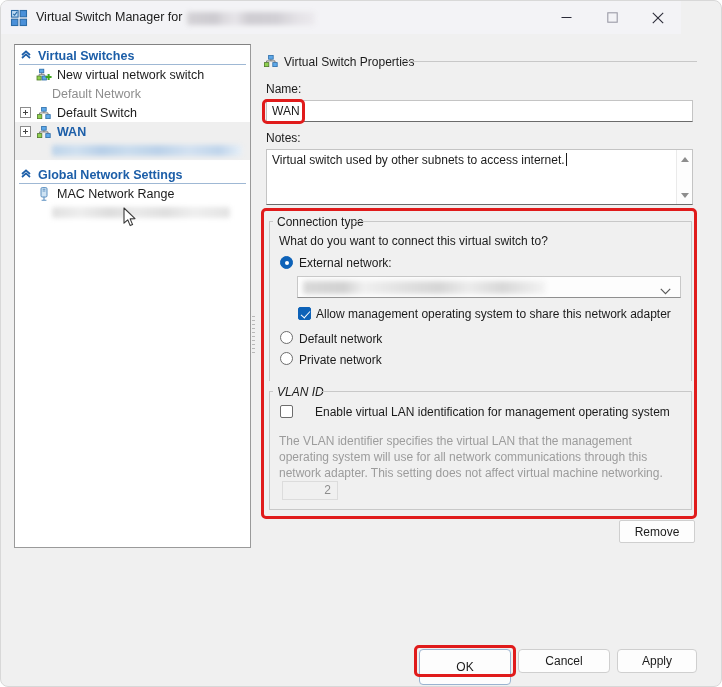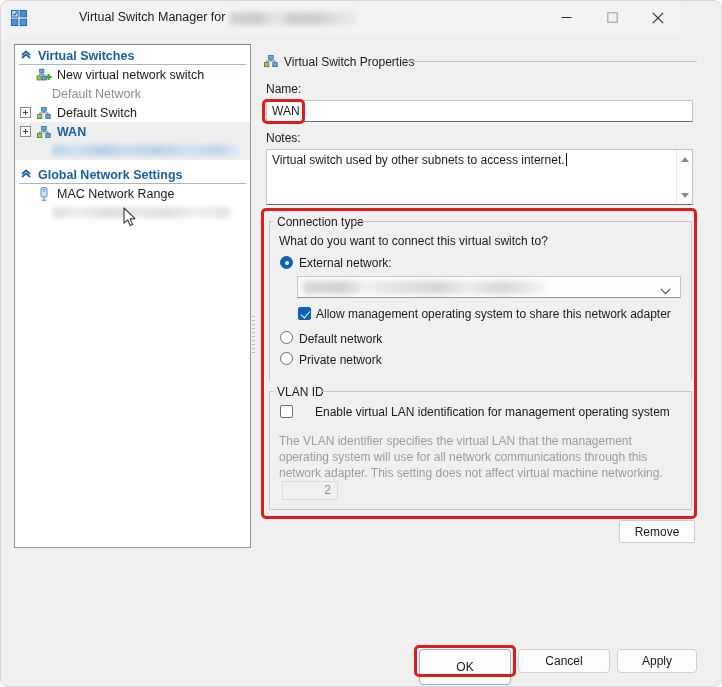--- a/index.html
+++ b/index.html
@@ -18,21 +18,21 @@
     width: 722px; height: 687px;
     background: #f0f0f0;
     border: 1px solid #d8d8d8;
     border-radius: 8px;
     overflow: hidden;
   }
   
   #titlebar {
     position: absolute; left: 0; top: 0; width: 680px; height: 33px;
     background: #f3f3f6;
-    display: flex; align-items: center; gap: 43px;
+    display: flex; align-items: center;
   }
   #title-icon { margin-left: 9px; width: 18px; height: 18px; display: block; }
   #title-text {
     margin-left: 8px; font-size: 12.5px; color: #1b1b1b;
     white-space: nowrap;
   }
   .blur-title {
     display: inline-block; vertical-align: middle;
     height: 13px; margin-left: 5px;
     background: linear-gradient(90deg,#d4d2d6 0%,#cdcbd0 22%,#dedce0 30%,#e6e4e8 38%,#cfcdd2 48%,#d2d0d5 70%,#e4e2e6 86%,#eceaee 100%);
@@ -395,21 +395,21 @@
 
   <span class="check checked" style="left:297px;top:306px;"></span>
   <span class="lbl" style="left:315px;top:306px;">Allow management operating system to share this network adapter</span>
 
   <span class="radio" style="left:279px;top:330px;"></span>
   <span class="lbl" style="left:298px;top:331px;">Default network</span>
 
   <span class="radio" style="left:279px;top:351px;"></span>
   <span class="lbl" style="left:298px;top:352px;">Private network</span>
 
-  <span class="gb-title" style="left:272px;top:384px;">VLAN ID</span>
+  <span class="gb-title" style="left:272px;top:384px;font-style:italic;">VLAN ID</span>
   <span class="gb-line-h" style="left:268px;top:390px;width:4px;"></span>
   <span class="gb-line-h" style="left:320px;top:390px;width:370px;"></span>
   <span class="gb-line-v" style="left:268px;top:390px;height:118px;"></span>
   <span class="gb-line-v" style="left:690px;top:390px;height:118px;"></span>
   <span class="gb-line-h" style="left:268px;top:508px;width:423px;"></span>
 
   <span class="check" style="left:279px;top:404px;"></span>
   <span class="lbl" style="left:298px;top:404px;margin-left:16px;">Enable virtual LAN identification for management operating system</span>
 
   <span class="lbl muted" style="left:278px;top:432px;width:400px;line-height:16px;">The VLAN identifier specifies the virtual LAN that the management operating system will use for all network communications through this network adapter. This setting does not affect virtual machine networking.</span>

